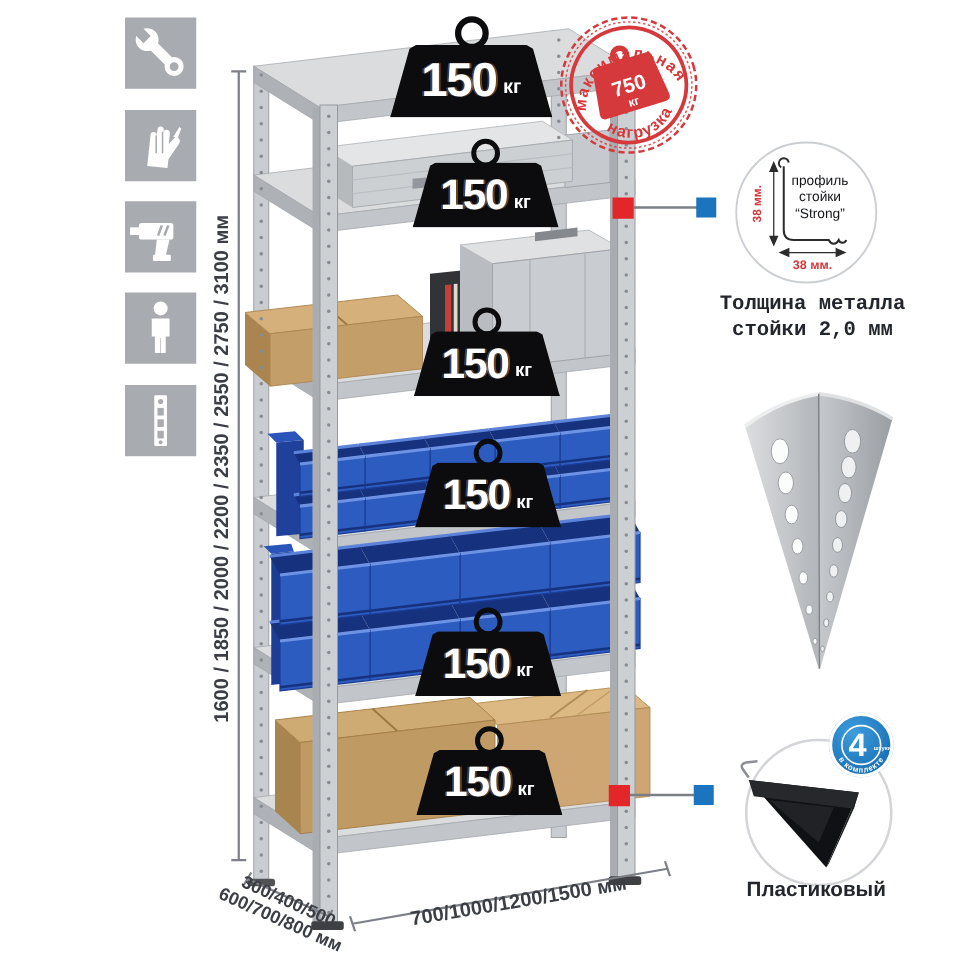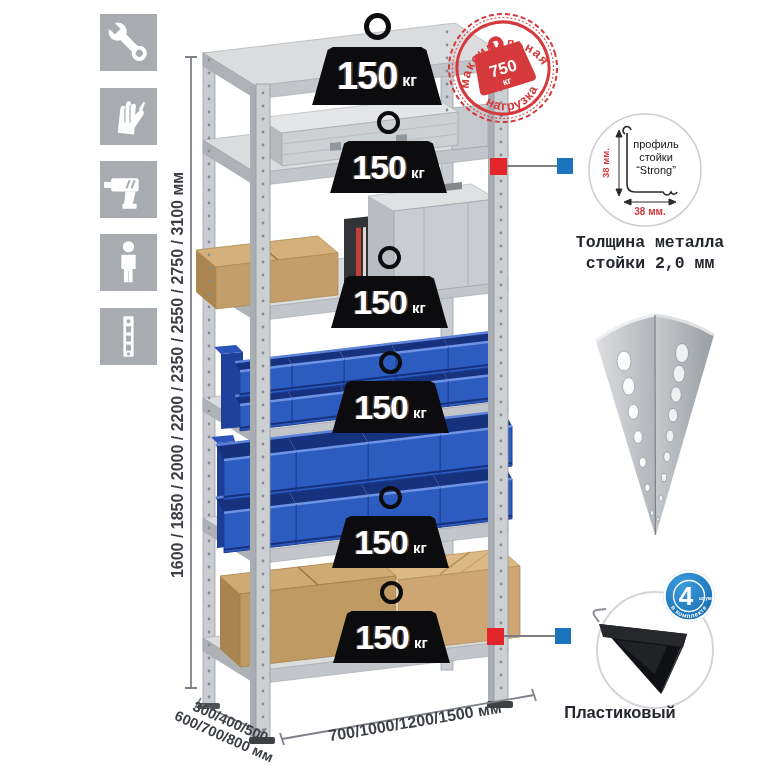--- a/index.html
+++ b/index.html
@@ -11,33 +11,33 @@
   
   .dim-label{position:absolute;font-weight:bold;color:#3b3e44;white-space:nowrap;text-align:center;}
   .dim-height{left:-102px;top:366px;width:560px;font-size:16px;transform:rotate(-90deg);}
   .dim-width{left:300px;top:713px;width:230px;font-size:16px;transform:rotate(-9.5deg);}
   .dim-depth{left:147px;top:714px;width:160px;font-size:14.5px;line-height:1.1;transform:rotate(24deg);white-space:normal;}
   
   .wt{position:absolute;text-align:center;}
   .wt-ring{display:block;margin:0 auto -4px auto;width:15px;height:15px;border:4.5px solid #0c0c0e;
            border-radius:50%;position:relative;z-index:2;background:transparent;}
   .wt-body{position:relative;background:#0c0c0e;display:flex;align-items:center;justify-content:center;
-           clip-path:polygon(16% 0%,84% 0%,88% 5%,99% 93%,100% 100%,0% 100%,1% 93%,12% 5%);margin-top:11px;}
+           clip-path:polygon(16% 0%,84% 0%,88% 5%,99% 93%,100% 100%,0% 100%,1% 93%,12% 5%);}
   .wt .wt-body{width:117px;height:52px;}
   .wt.wt-lg .wt-body{width:130px;height:58px;}
   .wt.wt-lg .wt-ring{width:17px;height:17px;border-width:5px;}
   .wt-val{color:#fff;font-weight:bold;font-size:34px;letter-spacing:-1px;
           text-shadow:1.5px 0 0 rgba(255,150,40,.4),-1.5px 0 0 rgba(90,150,255,.4);}
   .wt.wt-lg .wt-val{font-size:38px;}
   .wt-unit{color:#fff;font-weight:bold;font-size:15px;margin-left:5px;align-self:center;margin-top:10px;}
   .wt.wt-lg .wt-unit{font-size:16px;}
   
   .caption{position:absolute;text-align:center;font-weight:bold;font-size:16.5px;color:#23262c;line-height:1.25;}
   .cap-profile{left:560px;top:233px;width:180px;font-family:Liberation Mono, monospace;}
-  .cap-foot{left:530px;top:702px;width:180px;}
+  .cap-foot{left:563px;top:702px;width:180px;}
 </style>
 </head>
 <body>
 
 <div class="stage">
 
   <svg width="765" height="765" viewBox="0 0 765 765">
     <defs>
       <linearGradient id="gL" x1="0" y1="0" x2="1" y2="0">
         <stop offset="0" stop-color="#dadcde"></stop>

